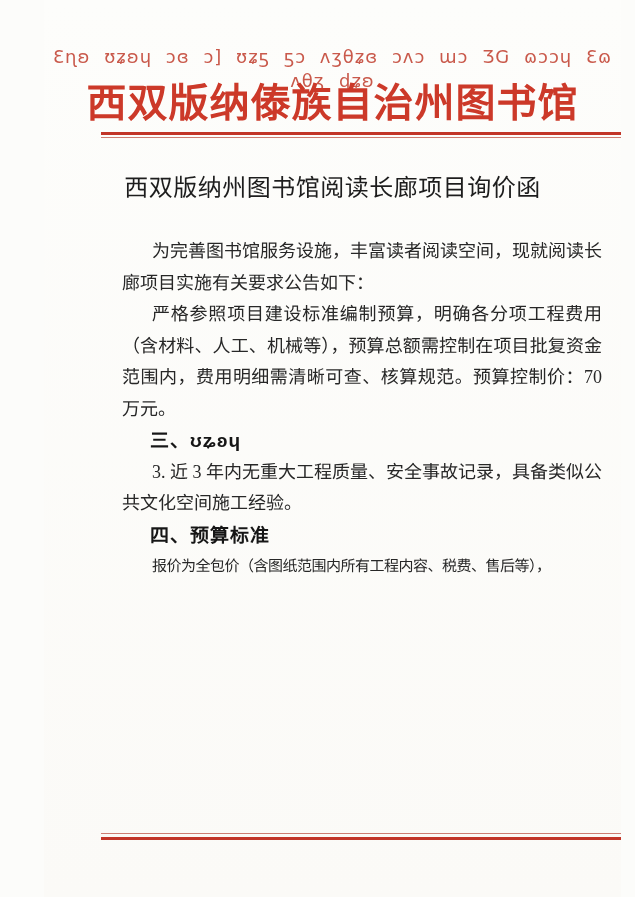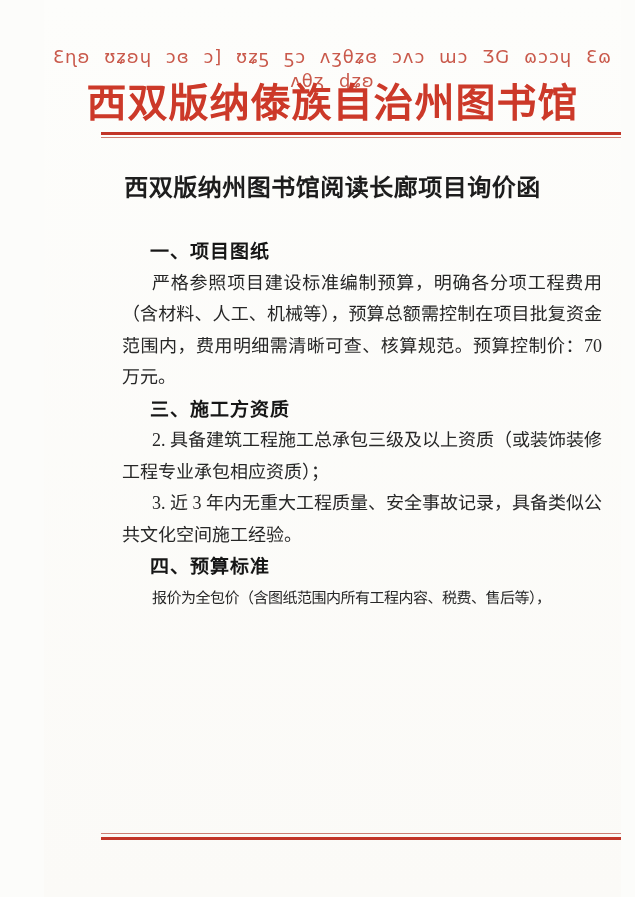--- a/index.html
+++ b/index.html
@@ -38,21 +38,21 @@
   .rule .thick{height:3px;background:var(--rule-red);}
   .rule .gap{height:2px;}
   .rule .thin{height:1px;background:#cd7d72;}
   .header-rule{top:132px;}
   .footer-rule{top:833px;}
   .footer-rule .gap{height:3px;}
   
   .doc-title{
     position:absolute;top:171px;left:0;width:100%;margin:0;
     text-align:center;
-    font-size:24px;line-height:34px;font-weight:bold;
+    font-size:24px;line-height:34px;font-weight:normal;
     letter-spacing:0.5px;
     color:#1d1d1d;
   }
   .content{
     position:absolute;top:236px;left:78px;width:480px;
     font-size:18px;line-height:31.5px;
     text-align:justify;text-justify:inter-ideograph;
     color:var(--body-text);
   }
   .content p{margin:0;text-indent:30px;}
@@ -81,27 +81,26 @@
     <div class="thick"></div>
     <div class="gap"></div>
     <div class="thin"></div>
   </div>
 
   <h2 class="doc-title">西双版纳州图书馆阅读长廊项目询价函</h2>
 
   <div class="content">
 
 
+    <p>为完善图书馆服务设施，丰富读者阅读空间，现就阅读长廊项目实施有关要求公告如下：</p>
 
-    <h3 class="sec">一、项目图纸</h3>
 
     <p>严格参照项目建设标准编制预算，明确各分项工程费用（含材料、人工、机械等），预算总额需控制在项目批复资金范围内，费用明细需清晰可查、核算规范。预算控制价：70 万元。</p>
 
-    <h3 class="sec">三、施工方资质</h3>
-    <p>2. 具备建筑工程施工总承包三级及以上资质（或装饰装修工程专业承包相应资质）；</p>
+    <h3 class="sec">三、ʊʑʚɥ</h3>
     <p>3. 近 3 年内无重大工程质量、安全事故记录，具备类似公共文化空间施工经验。</p>
 
     <h3 class="sec">四、预算标准</h3>
     <p class="last">报价为全包价（含图纸范围内所有工程内容、税费、售后等），</p>
 
   </div>
 
   <div class="rule footer-rule">
     <div class="thin"></div>
     <div class="gap"></div>

